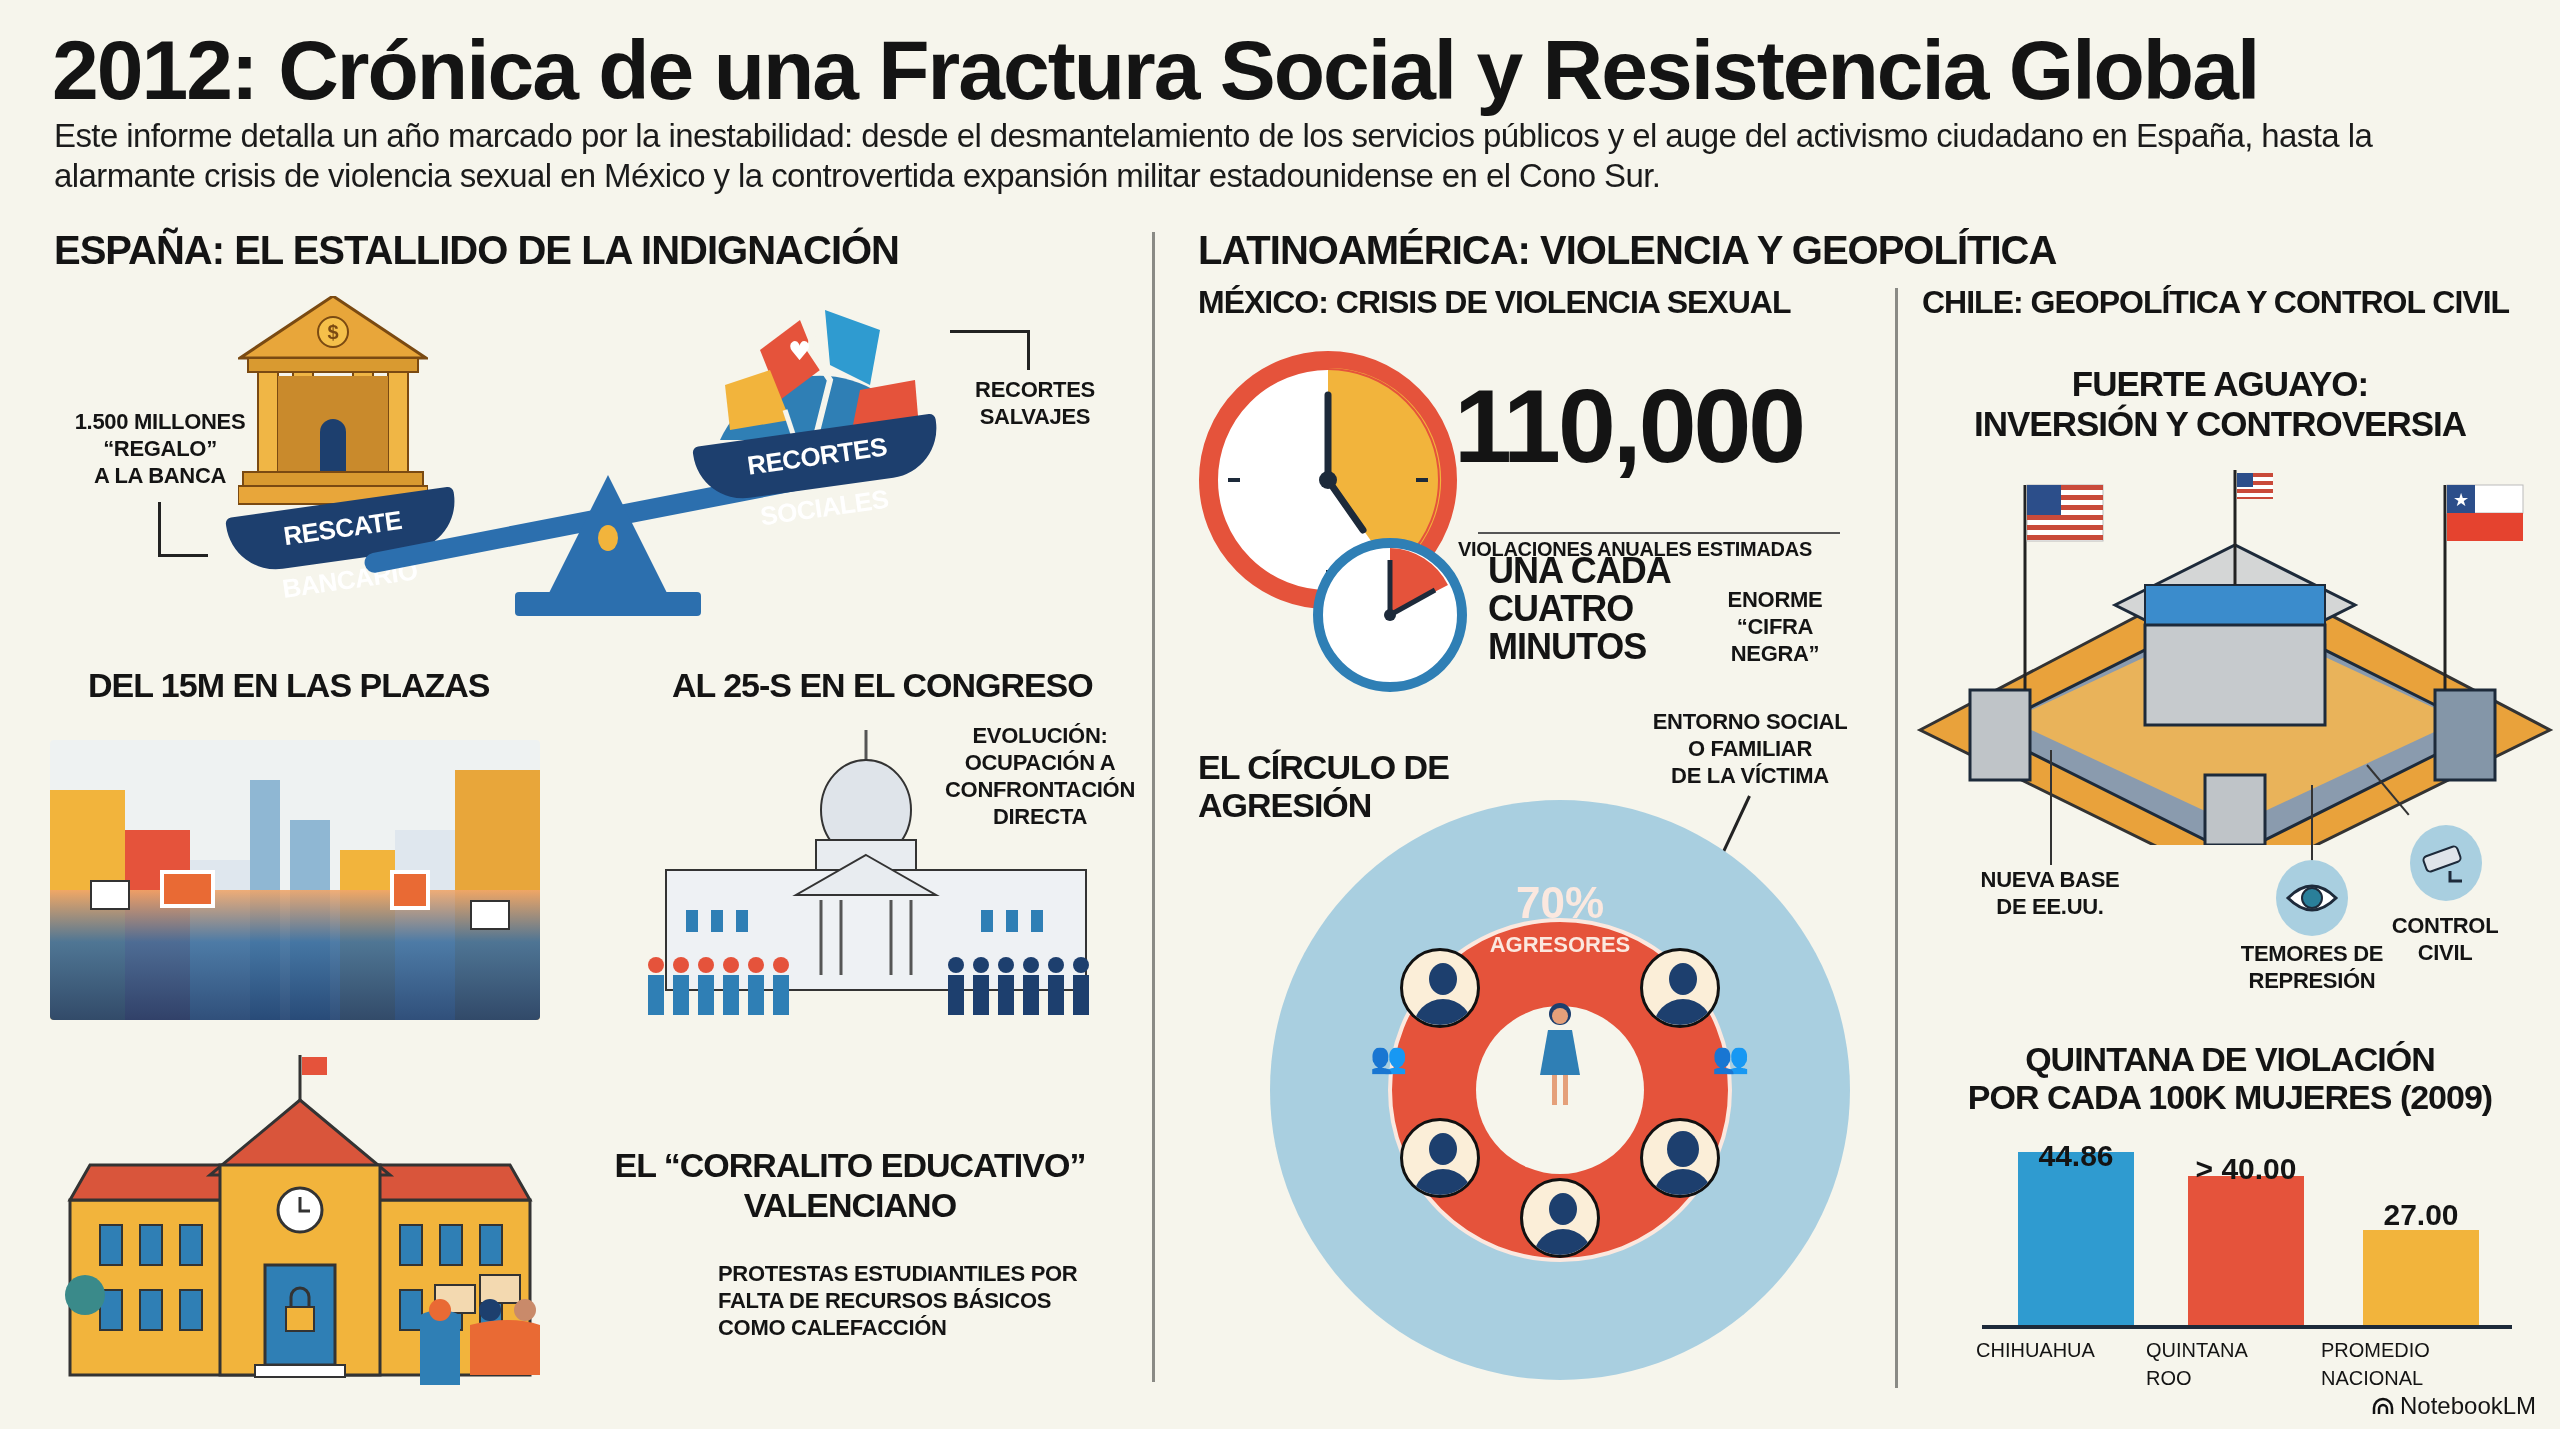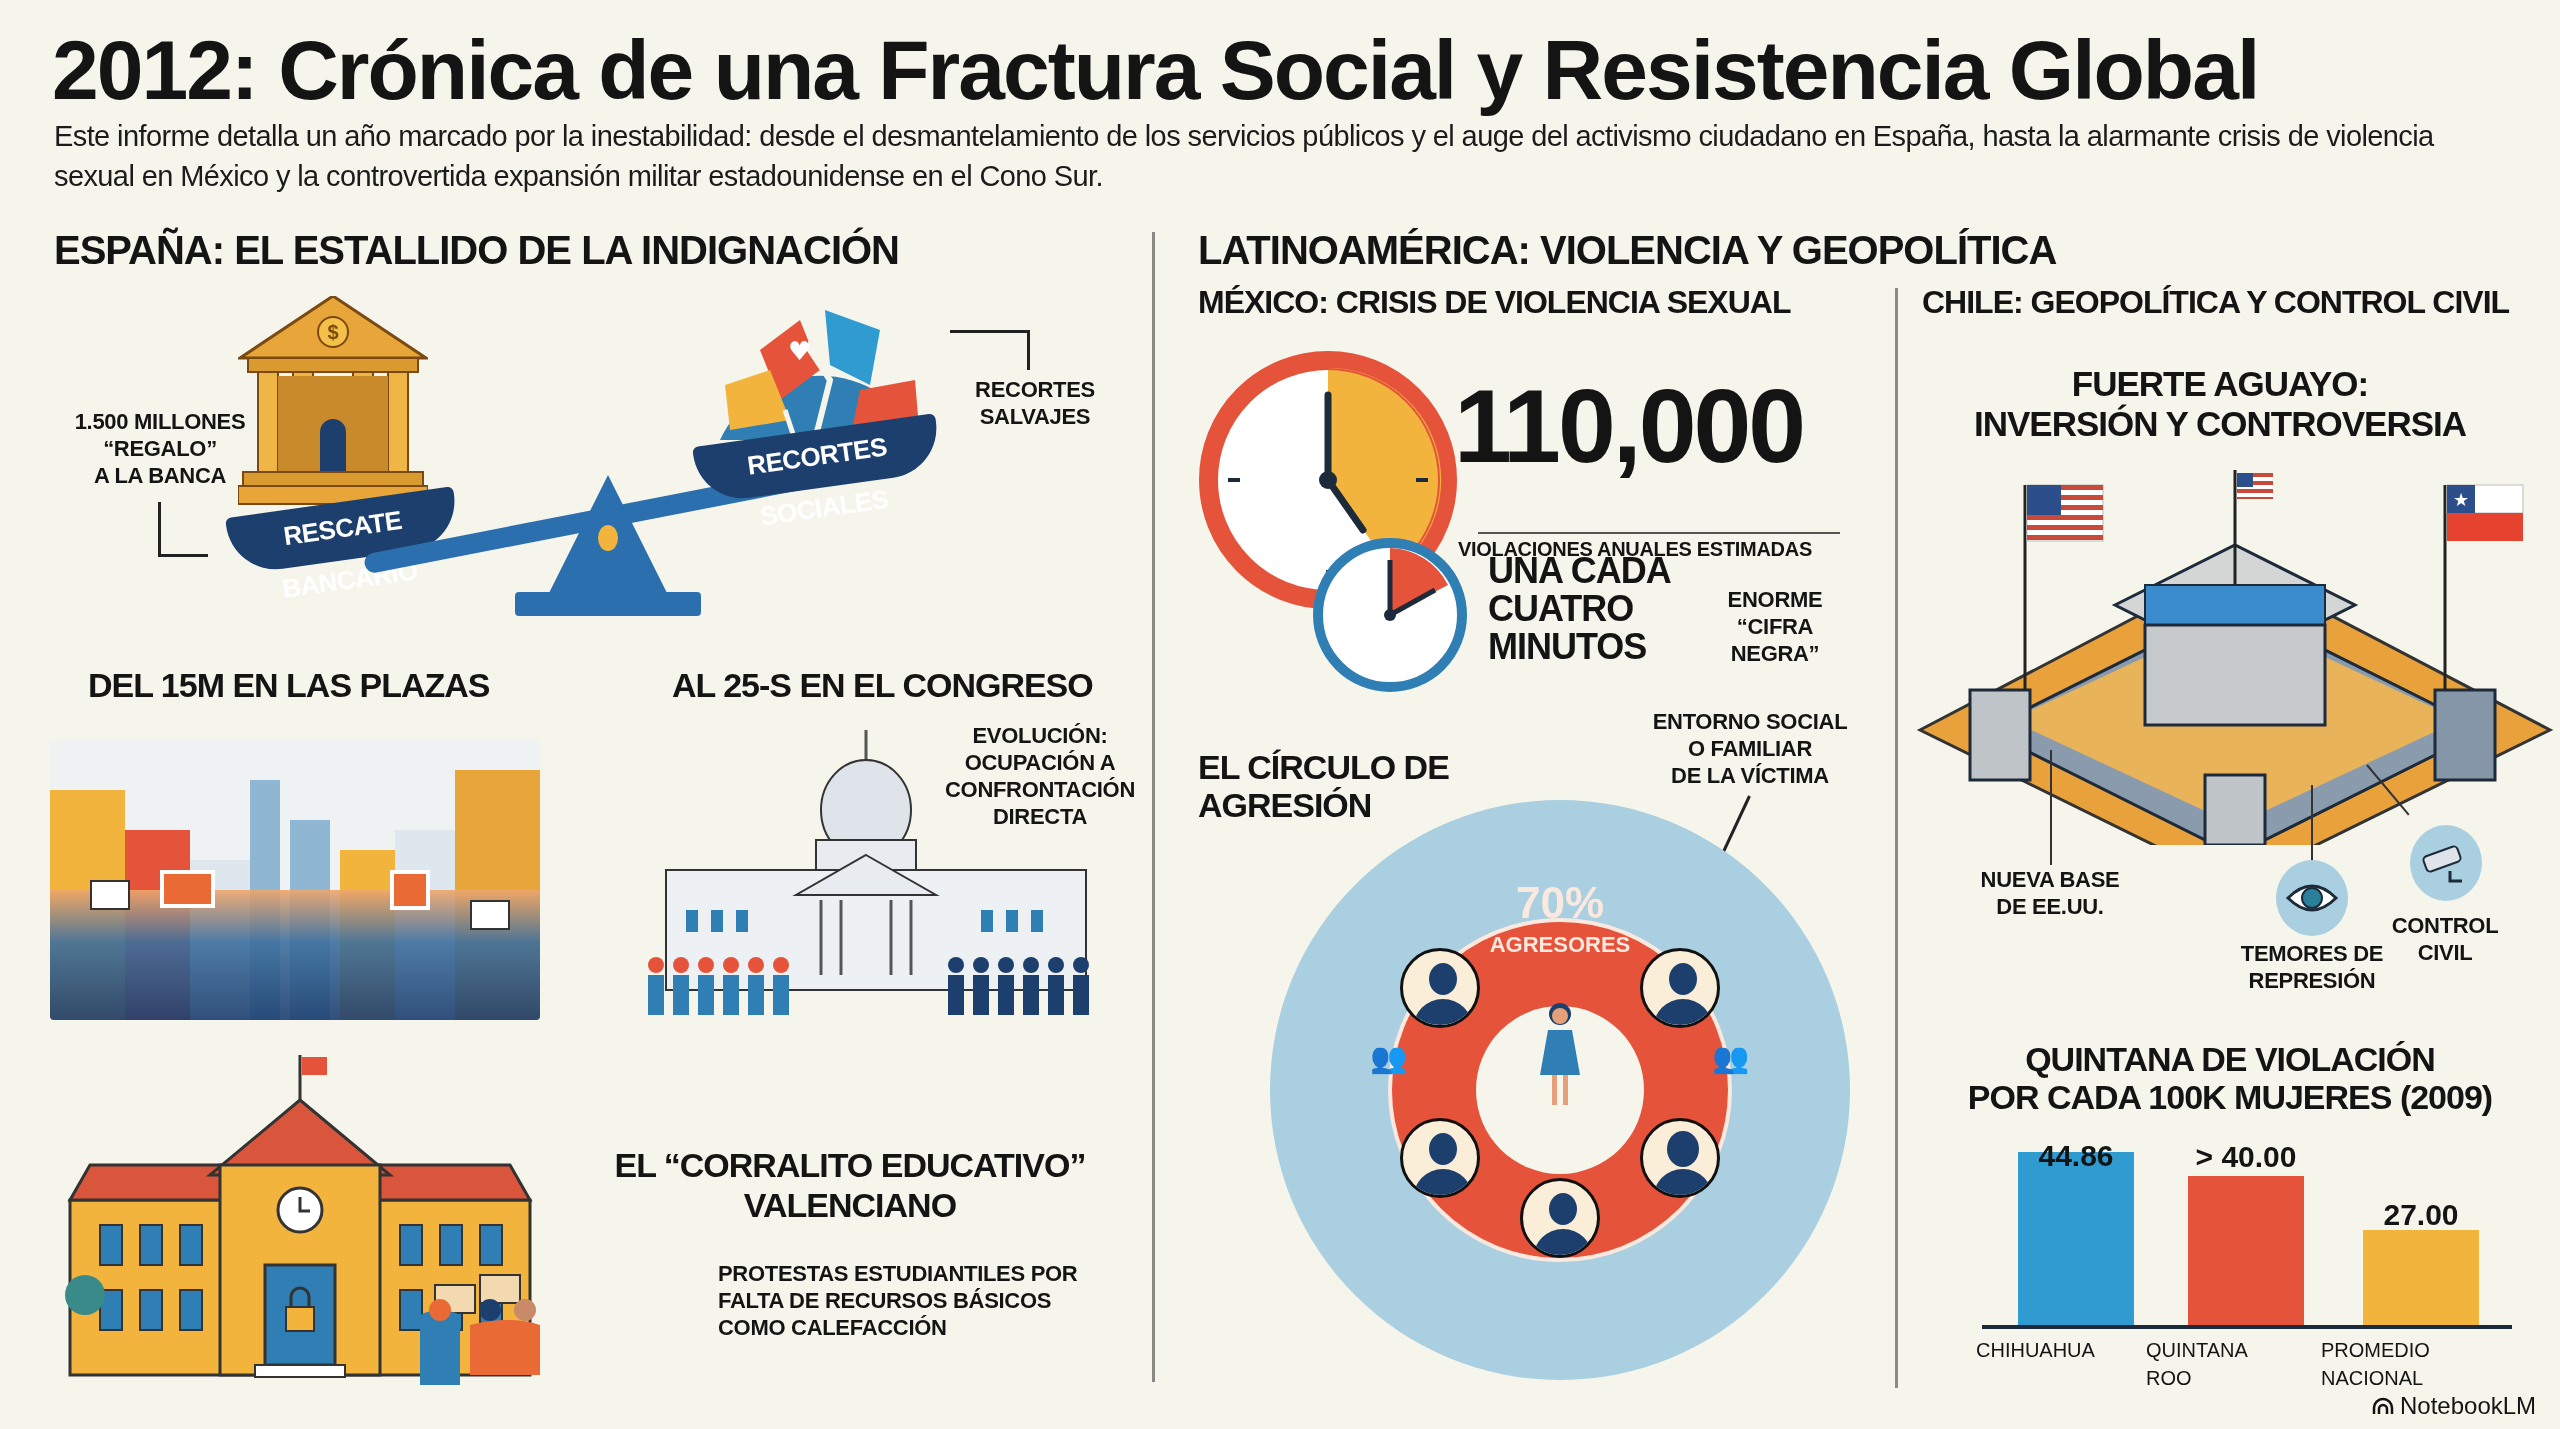--- a/index.html
+++ b/index.html
@@ -9,21 +9,21 @@
     font-family: "Liberation Sans", "DejaVu Sans", sans-serif;
     color: #141414;
     position: relative;
   }
   .abs { position: absolute; }
   .title {
     left: 52px; top: 28px; font-size: 84px; font-weight: 700; letter-spacing: -2px;
     white-space: nowrap; line-height: 1;
   }
   .subtitle {
-    left: 54px; top: 116px; width: 2460px; font-size: 29px; line-height: 40px; letter-spacing: -0.6px;
+    left: 54px; top: 116px; width: 2460px; font-size: 33px; line-height: 40px; letter-spacing: -0.6px;
     color: #1b1b1b;
   }
   .h-section { font-size: 40px; font-weight: 700; letter-spacing: -1px; white-space: nowrap; }
   .h-sub { font-size: 34px; font-weight: 700; letter-spacing: -1px; white-space: nowrap; }
   .lbl { font-size: 22px; font-weight: 700; text-transform: uppercase; line-height: 27px; letter-spacing: -0.3px; }
   .vline { background: #8a8a85; width: 3px; }
   .leader { border-color: #222; border-style: solid; }
   .center { text-align: center; }
 
   
@@ -408,21 +408,21 @@
 
 <div class="abs h-sub center" style="left:1940px; top:1040px; width:580px; font-size:34px; line-height:38px;">
   <div>QUINTANA DE VIOLACIÓN</div>
   <div>POR CADA 100K MUJERES (2009)</div>
 </div>
 <div class="abs" style="left:1982px; top:1130px; width:530px; height:196px;">
   <div class="bar" style="left:36px; width:116px; height:174px; background:#2f9bd0;"></div>
   <div class="bar" style="left:206px; width:116px; height:150px; background:#e5533b;"></div>
   <div class="bar" style="left:381px; width:116px; height:96px; background:#f2b43c;"></div>
   <div class="bar-val" style="left:-6px; top:-16px;margin-top:25px;">44.86</div>
-  <div class="bar-val" style="left:164px; top:10px;">&gt; 40.00</div>
+  <div class="bar-val" style="left:164px; top:22px;">&gt; 40.00</div>
   <div class="bar-val" style="left:339px; top:68px;">27.00</div>
   <div class="abs" style="left:0; bottom:-3px; width:530px; height:4px; background:#1d2a3a;"></div>
 </div>
 <div class="bar-cat abs" style="left:1976px; top:1336px;">
   <div>CHIHUAHUA</div>
 </div>
 <div class="bar-cat abs" style="left:2146px; top:1336px;">
   <div>QUINTANA</div>
   <div>ROO</div>
 </div>

